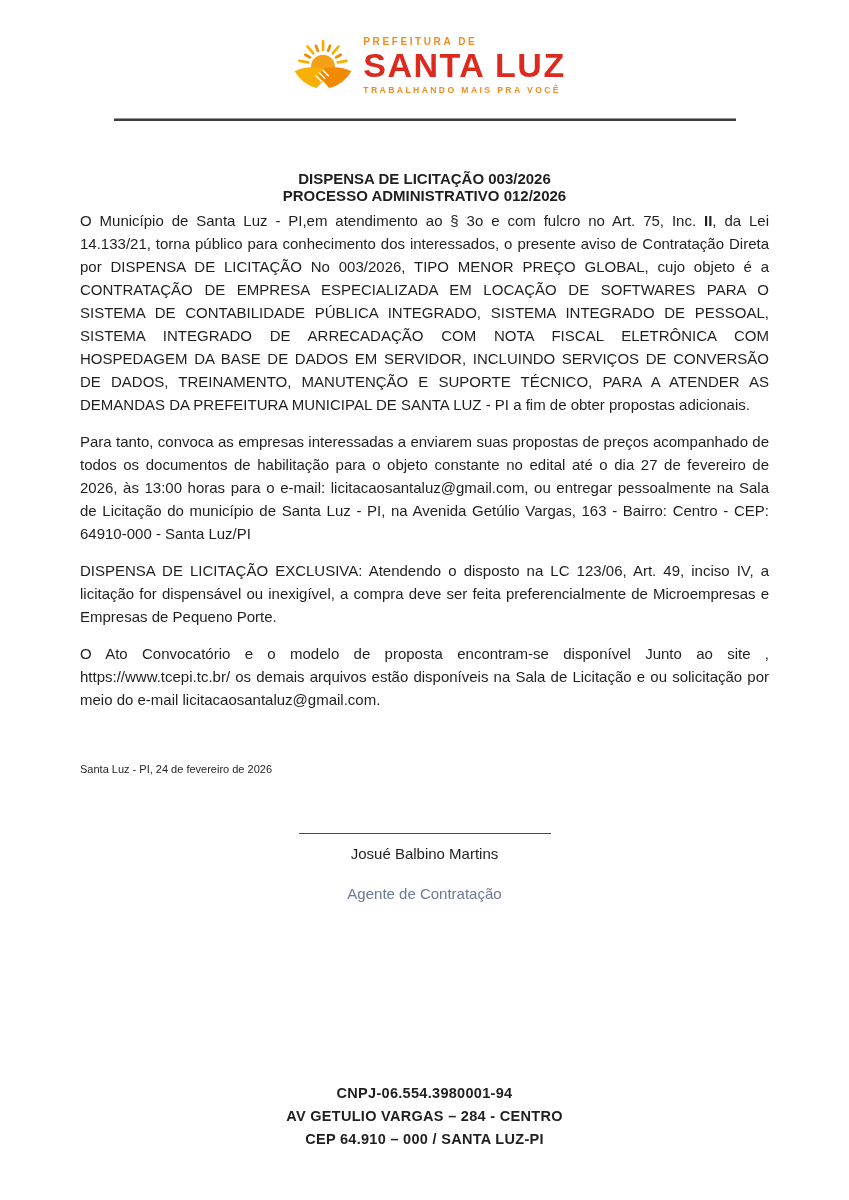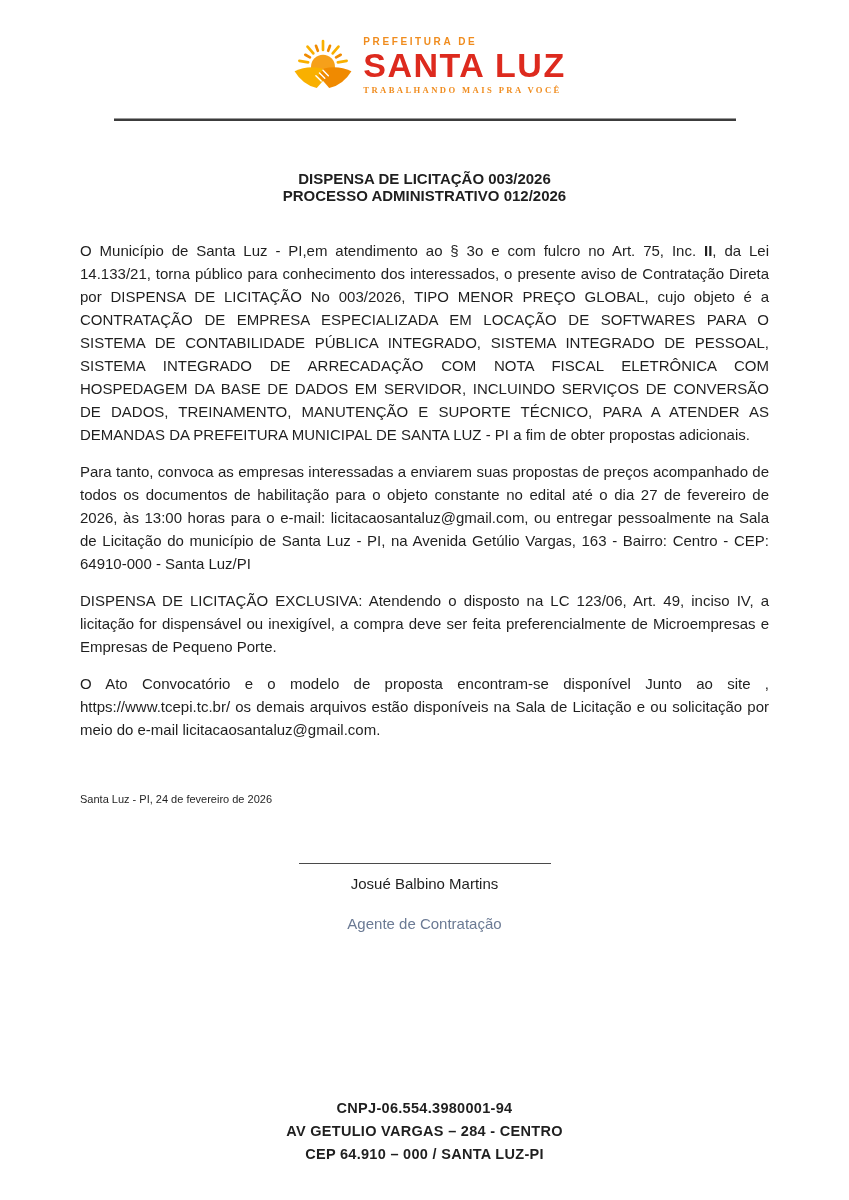--- a/index.html
+++ b/index.html
@@ -22,21 +22,21 @@
   .logo-line1 {
     font-size: 10px; font-weight: 800; letter-spacing: 2.6px;
     color: var(--orange, #F08C1E);
   }
   .logo-line2 {
     font-size: 34px; font-weight: 800; letter-spacing: 1.5px;
     line-height: 36px; color: var(--red, #DD2A1E);
   }
   .logo-line3 {
     font-size: 8.6px; font-weight: 700; letter-spacing: 2.4px;
-    color: var(--orange, #F08C1E); margin-top: 2px; font-family: Liberation Serif, serif;
+    color: var(--orange, #F08C1E); margin-top: 2px;
   }
   .header-rule {
     width: 622px; height: 3px;
     margin: 14px auto 0 auto;
     background: var(--rule, #3c3c3c);
     border-top: 1px solid #9a9a9a;
   }
   
   .doc-title {
     margin-top: 49px;
@@ -44,37 +44,37 @@
     font-size: 15px; font-weight: bold; line-height: 17px;
   }
   
   main { padding: 0 80px; }
   p.body-p {
     font-size: 15px; line-height: 23px;
     text-align: justify;
     margin-top: 14px;
     color: var(--text, #1f1f1f);
   }
-  p.body-p.first { margin-top: 35px; }
+  p.body-p.first { margin-top: 5px; }
   .dateline {
     margin-top: 52px;
     font-size: 11px;
   }
   
   .signature { margin-top: 58px; text-align: center; }
   .sig-line {
     width: 252px; height: 0;
     border-top: 1.5px solid #4a4a4a;
     margin: 0 auto 11px auto;
   }
   .sig-name { font-size: 15px; }
   .sig-role { font-size: 15px; margin-top: 23px; color: var(--role-color, #6b7a94); }
   
   .doc-footer {
-    position: absolute; left: 0; right: 0; bottom: 34px;
+    position: absolute; left: 0; right: 0; bottom: 49px;
     text-align: center;
     font-size: 14.5px; font-weight: bold; line-height: 23px;
     letter-spacing: 0.3px;
   }
 </style>
 </head>
 <body>
 
 <header class="letterhead">
   <div class="logo-row">

